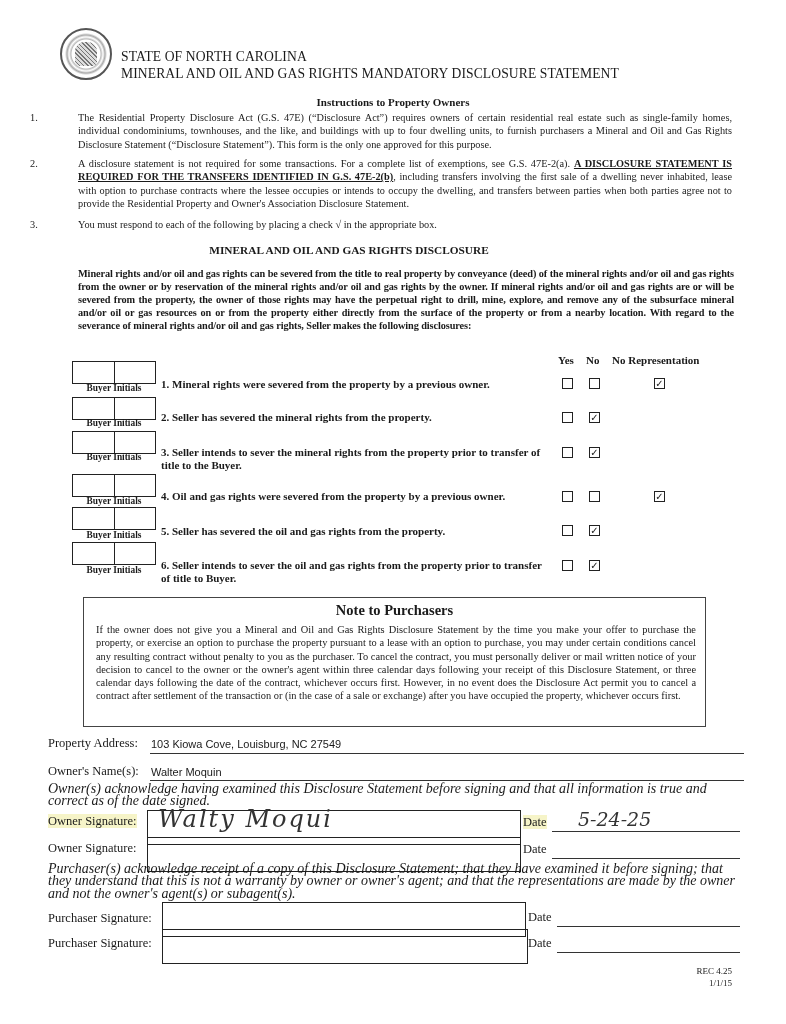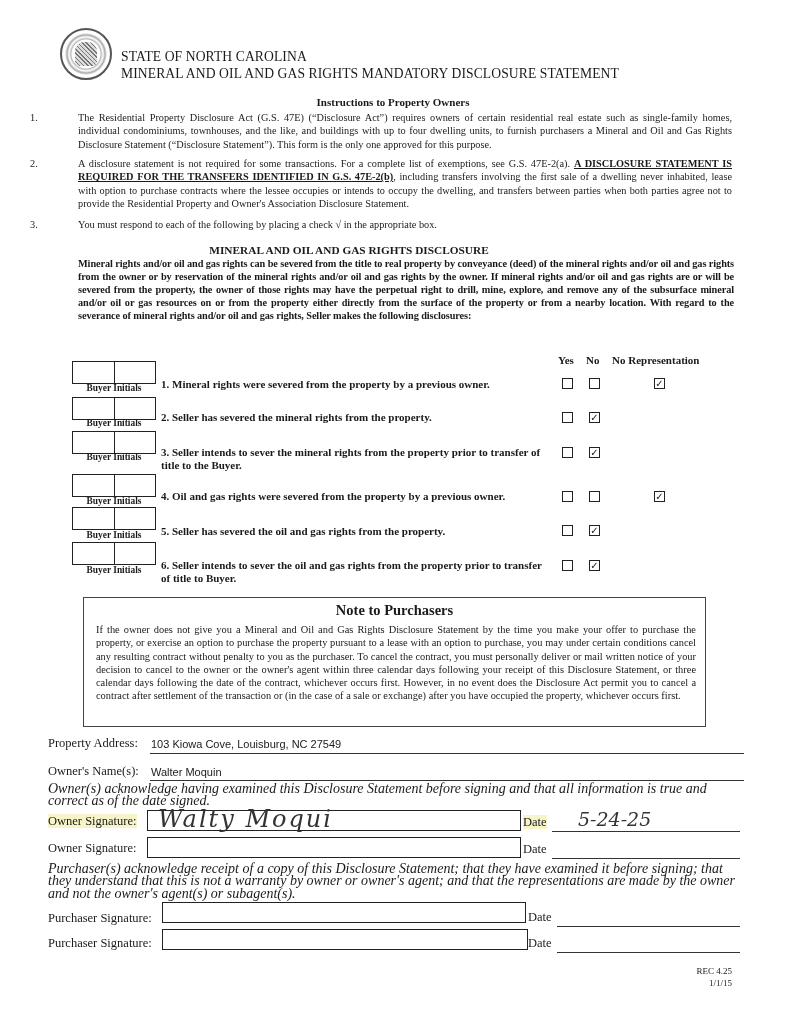--- a/index.html
+++ b/index.html
@@ -13,37 +13,37 @@
         border-radius:40% 40% 20% 20%;background:repeating-linear-gradient(45deg,#777 0 1px,#ddd 1px 3px);}
   .hdr{left:121px;font-size:13.6px;letter-spacing:0.1px;}
   .hdr1{top:49px;}
   .hdr2{top:66px;}
   .center-b{font-weight:bold;font-size:11px;text-align:center;}
   .instr{font-size:10.3px;line-height:13.4px;}
   .num{left:30px;width:20px;font-size:10.3px;}
   .para{left:78px;width:654px;}
   .bold{font-weight:bold;}
   .ul{text-decoration:underline;}
-  .disc{font-weight:bold;font-size:10.3px;line-height:12.9px;left:78px;width:656px;letter-spacing:-0.1px;}
+  .disc{font-weight:bold;font-size:10.3px;line-height:12.9px;left:78px;width:656px;letter-spacing:-0.1px;margin-top:10px;}
   .colhdr{font-weight:bold;font-size:11px;}
   .initials{left:72px;width:84px;height:23px;border:1.5px solid #222;box-sizing:border-box;display:flex;}
   .initials span{flex:1;border-right:1.5px solid #222;}
   .initials span:last-child{border-right:none;}
   .ilabel{left:72px;width:84px;font-size:9.4px;font-weight:bold;text-align:center;}
   .item{left:161px;font-weight:bold;font-size:11px;line-height:13px;}
   .cb{width:11px;height:11px;border:1.4px solid #222;box-sizing:border-box;background:#fff;
       font-size:10px;line-height:9px;text-align:center;font-family:"DejaVu Sans",sans-serif;}
   .note-box{left:83px;top:597px;width:623px;height:130px;border:1.5px solid #444;box-sizing:border-box;}
   .note-title{left:83px;width:623px;top:602px;text-align:center;font-weight:bold;font-size:14.5px;}
   .note-text{left:96px;width:600px;top:623px;font-size:10.4px;line-height:13.3px;text-align:justify;text-align-last:left;}
   .field-label{left:48px;font-size:12.5px;}
   .field-val{font-family:"Liberation Sans","DejaVu Sans",sans-serif;font-size:11px;}
   .line{height:0;border-top:1.2px solid #333;}
   .ack{left:48px;width:696px;font-style:italic;font-size:14px;line-height:12.4px;}
-  .sigbox{border:1.7px solid #222;box-sizing:border-box;height:21px;}
+  .sigbox{border:1.7px solid #222;box-sizing:border-box;height:35px;}
   .date-label{font-size:12.5px;}
   .hand{font-family:"DejaVu Serif",serif;font-style:italic;color:#333;}
   .foot{left:688px;font-size:9px;text-align:right;width:44px;}
   .hl{background:#f6f4c8;}
 </style>
 </head>
 <body>
 
 <div class="abs seal"></div>
 <div class="abs hdr hdr1">STATE OF NORTH CAROLINA</div>

